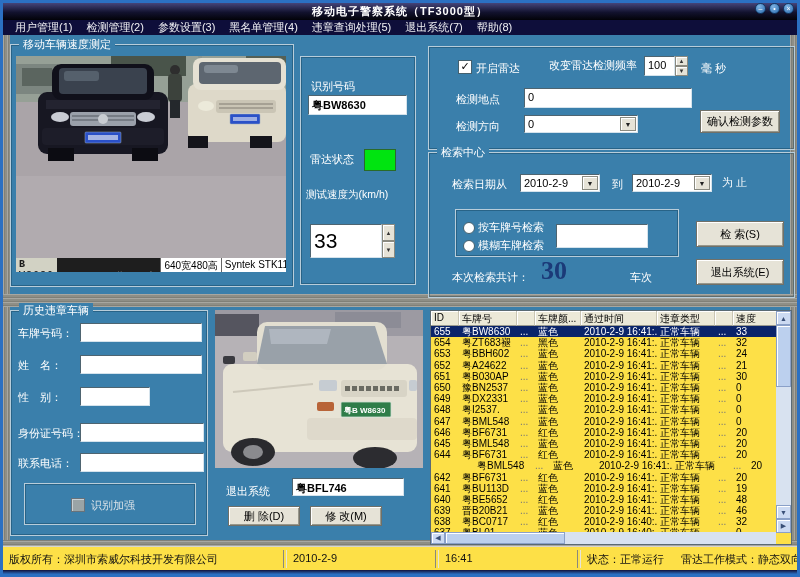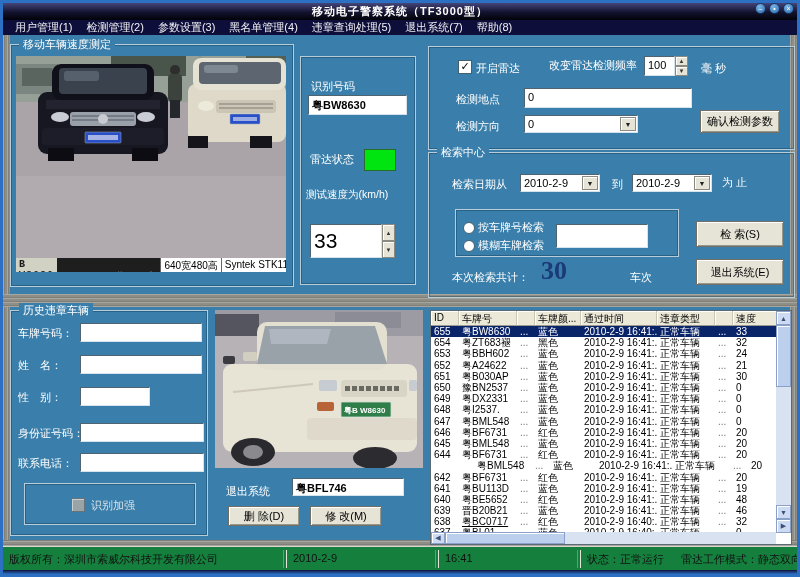--- a/index.html
+++ b/index.html
@@ -41,39 +41,39 @@
   .check{position:absolute;width:12px;height:12px;background:#fff;border:1px solid #44606e;
      font-size:11px;line-height:11px;text-align:center;color:#000;font-weight:bold;}
   .radio{position:absolute;width:10px;height:10px;border-radius:50%;background:#fff;border:1px solid #44606e;}
   
   .caption{position:absolute;display:flex;background:#1e1e1e;align-items:stretch;font-size:10px;overflow:hidden;}
   .cap-plate{background:#d2d2c4;color:#1a1a1a;font-weight:bold;font-family:"Liberation Mono","DejaVu Sans Mono",monospace;
      padding:1px 3px;letter-spacing:1px;}
   .cap-info{color:#f2f2f2;padding:12px 4px;white-space:nowrap;}
   .cap-box{background:#fff;color:#000;padding:1px 3px;border-left:1px solid #666;white-space:nowrap;}
   
-  .table{position:absolute;background:#ffffff;border:1px solid #5a6a74;box-sizing:border-box;overflow:hidden;}
+  .table{position:absolute;background:#fde047;border:1px solid #5a6a74;box-sizing:border-box;overflow:hidden;}
   .thead{display:flex;height:15px;}
   .th{background:#ece9d8;border-right:1px solid #c9c5b4;border-bottom:1px solid #9a9a90;
      box-shadow:inset 1px 1px 0 #fff;font-size:10px;color:#000;padding:1px 0 0 3px;
      box-sizing:border-box;overflow:hidden;white-space:nowrap;flex:0 0 auto;}
   .tbody{overflow:hidden;}
   .tr{display:flex;height:11.2px;align-items:center;}
   .td{font-size:10px;color:#000;padding-left:3px;box-sizing:border-box;overflow:hidden;
      white-space:nowrap;flex:0 0 auto;line-height:11px;}
   .td.dots{color:#777;}
   .tr.selected{background:#0a246a;}
   .tr.selected .td{color:#fff;}
   
   .sb{position:absolute;background:#d8e2f0;}
   .sb-btn{position:absolute;background:#ccdaf2;border:1px solid #8aa0c8;box-shadow:inset 1px 1px 0 #fff;
      font-size:7px;color:#3a5078;display:flex;align-items:center;justify-content:center;box-sizing:border-box;}
   .sb-thumb{position:absolute;background:#bcd0ee;border:1px solid #8aa0c8;box-shadow:inset 1px 1px 0 #fff;box-sizing:border-box;}
   
-  .statusbar{position:absolute;left:3px;right:3px;top:546px;height:24px;background:#15803d;
+  .statusbar{position:absolute;left:3px;right:3px;top:546px;height:24px;background:#fde047;
      border-top:1px solid #d8d6ce;font-size:11px;color:#111;}
   .statusbar .sep{position:absolute;top:3px;bottom:3px;width:2px;border-left:1px solid #8a887e;border-right:1px solid #e6e4da;}
   .status-item{position:absolute;top:5px;white-space:nowrap;}
   .bigcount{position:absolute;color:#1b3a78;font-size:26px;font-weight:bold;font-family:"Liberation Serif","DejaVu Serif",serif;}
   .greenbox{position:absolute;background:#00e410;border:1px solid #2a6a2a;}
 </style>
 </head>
 <body>
 
 <div class="titlebar">
@@ -457,21 +457,21 @@
         <span class="td" style="width: 58px;">晋B20B21</span>
         <span class="td dots" style="width: 18px;">...</span>
         <span class="td" style="width: 46px;">蓝色</span>
         <span class="td" style="width: 76px;">2010-2-9 16:41:...</span>
         <span class="td" style="width: 58px;">正常车辆</span>
         <span class="td dots" style="width: 18px;">...</span>
         <span class="td" style="width: 44px;">46</span>
       </div>
       <div class="tr">
         <span class="td" style="width: 28px;">638</span>
-        <span class="td" style="width: 58px; text-decoration: underline;">粤BC0717</span>
+        <span class="td" style="width: 58px;">粤BC0717</span>
         <span class="td dots" style="width: 18px;">...</span>
         <span class="td" style="width: 46px;">红色</span>
         <span class="td" style="width: 76px;">2010-2-9 16:40:...</span>
         <span class="td" style="width: 58px;">正常车辆</span>
         <span class="td dots" style="width: 18px;">...</span>
         <span class="td" style="width: 44px;">32</span>
       </div>
       <div class="tr">
         <span class="td" style="width: 28px;">637</span>
         <span class="td" style="width: 58px;">粤BL01</span>

